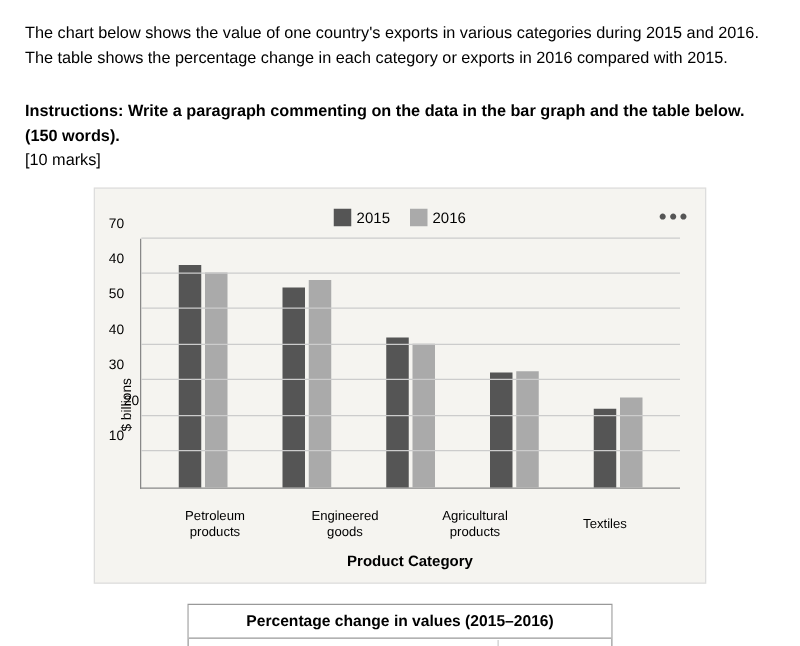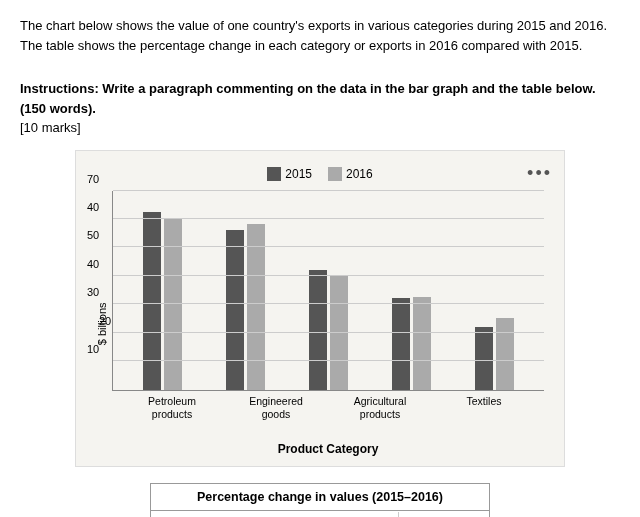--- a/index.html
+++ b/index.html
@@ -127,35 +127,36 @@
 
     .bar-2015 {
       background: #555;
     }
     .bar-2016 {
       background: #aaa;
     }
 
     .x-labels {
       display: flex;
-      padding: 4px 8px 0 8px;
+      padding: 16px 8px 0 8px;
+      align-items: center;
     }
 
     .x-label {
       flex: 1;
       text-align: center;
       font-size: 10.5px;
       line-height: 1.3;
     }
 
     .x-axis-title {
       text-align: center;
       font-size: 12px;
       font-weight: bold;
-      margin-top: 20px;
+      margin-top: 8px;
     }
 
     .three-dots {
       position: absolute;
       top: 12px;
       right: 12px;
       font-size: 18px;
       letter-spacing: 2px;
       color: #555;
       cursor: pointer;

